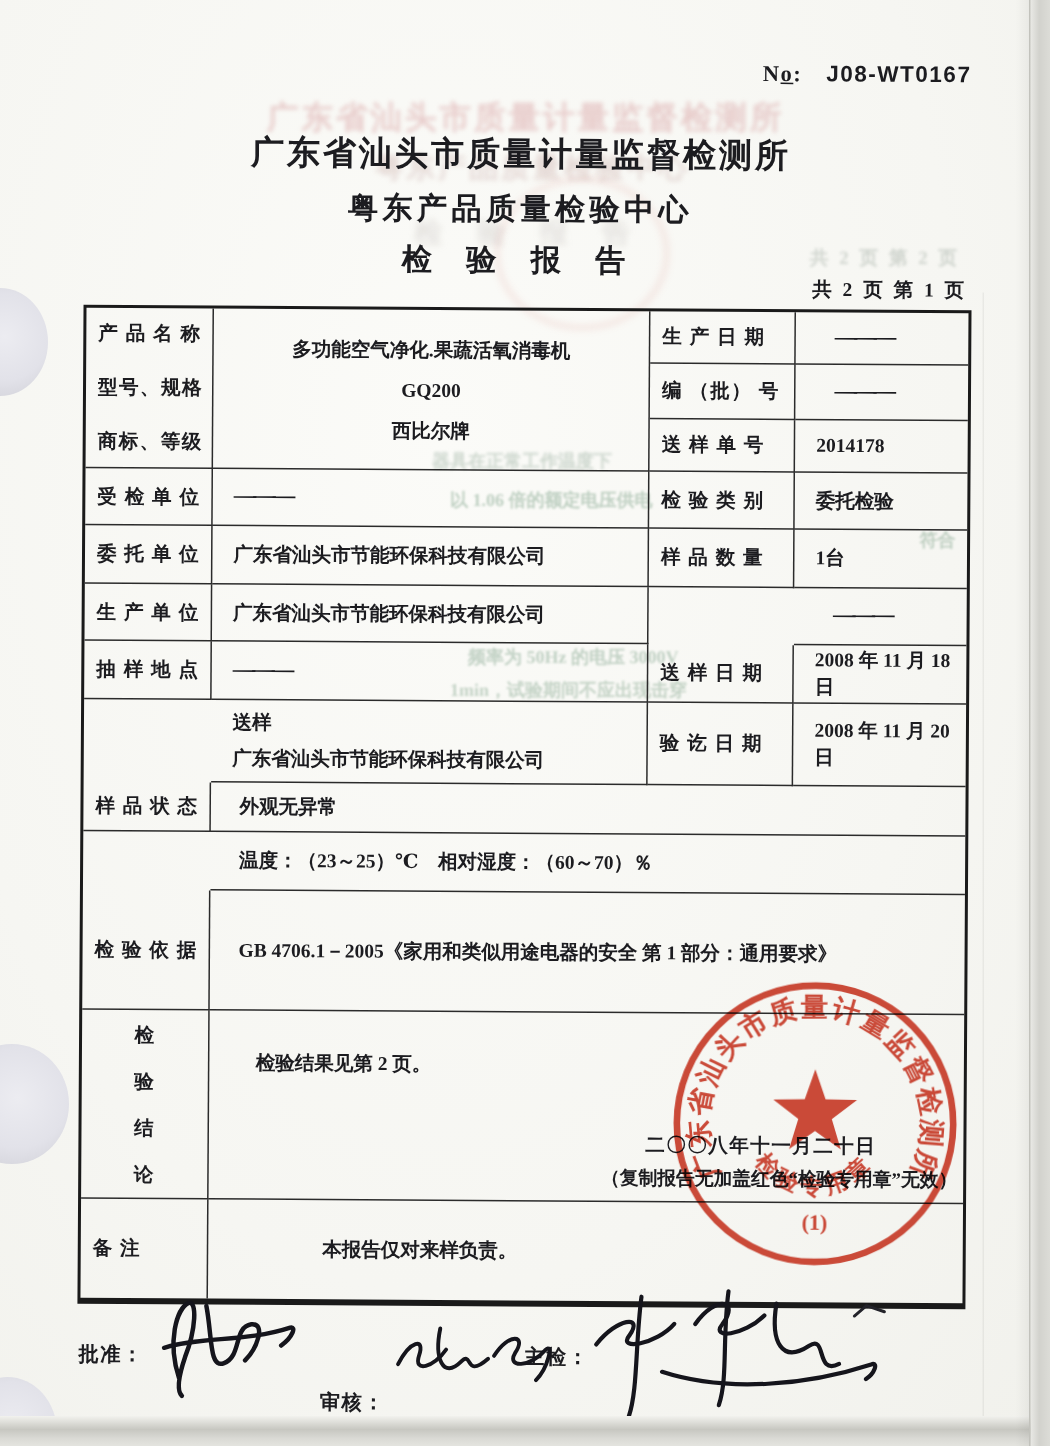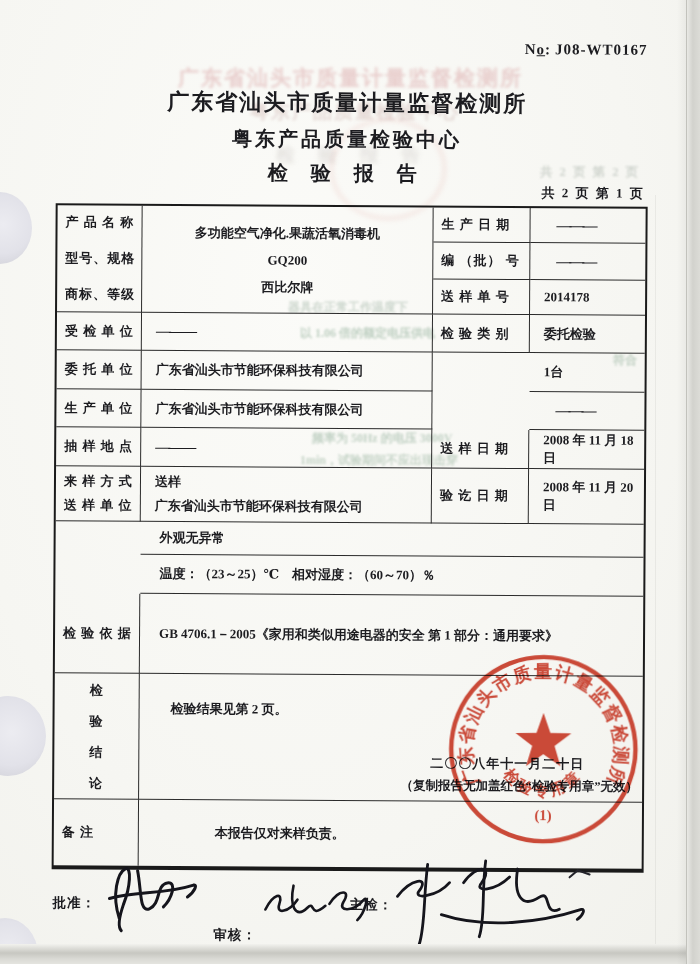--- a/index.html
+++ b/index.html
@@ -4,21 +4,21 @@
 <style>
   html,body{margin:0;padding:0;background:#d8d8d3;}
   .paper{position:relative;width:700px;height:964px;overflow:hidden;
     background:radial-gradient(ellipse at 42% 30%, #fbfbf8 0%, #f6f6f2 60%, #f1f1ec 100%);
     font-family:"Liberation Serif","DejaVu Serif",serif;color:#1c1c20;}
   .tilt{position:absolute;left:0;top:0;width:700px;height:964px;transform:rotate(0.35deg);transform-origin:350px 480px;}
 
   
   .doc-no{position:absolute;top:40px;right:55px;font-size:15px;letter-spacing:1px;font-weight:600;}
   .doc-no .u{text-decoration:underline;}
-  .doc-no .num{margin-left:4px;font-family:Liberation Serif, serif;}
+  .doc-no .num{margin-left:16px;font-family:Liberation Sans, sans-serif;}
   .title1{position:absolute;top:88px;left:0;width:690px;text-align:center;font-size:22px;font-weight:bold;letter-spacing:2px;}
   .title2{position:absolute;top:126px;left:0;width:690px;text-align:center;font-size:20px;font-weight:bold;letter-spacing:3px;}
   .title3{position:absolute;top:160px;left:0;width:690px;text-align:center;font-size:20px;font-weight:bold;letter-spacing:9px;}
   .pageinfo{position:absolute;top:183px;right:57px;font-size:13px;font-weight:600;letter-spacing:2px;}
 
   
   .rtable{position:absolute;left:54px;top:205px;width:588px;display:grid;
     grid-template-columns:85px 291px 97px 115px;
     grid-template-rows:35px 37px 35px 38px 39px 38px 39px 55px 33px 39px 80px 126px 66px;
     border:2.5px solid #1a1a1a;border-bottom-width:4px;box-sizing:content-box;}
@@ -117,38 +117,38 @@
       <div class="cell lbl" style="grid-area:3/3/4/4">送 样 单 号</div>
       <div class="cell val nbr" style="grid-area:3/4/4/5">2014178</div>
 
       <div class="cell lbl" style="grid-area:4/1/5/2">受 检 单 位</div>
       <div class="cell val dash" style="grid-area:4/2/5/3">———</div>
       <div class="cell lbl" style="grid-area:4/3/5/4">检 验 类 别</div>
       <div class="cell lbl" style="grid-area:5/1/6/2">委 托 单 位</div>
 
       <div class="cell val nbr" style="grid-area:4/4/5/5">委托检验</div>
       <div class="cell val" style="grid-area:5/2/6/3">广东省汕头市节能环保科技有限公司</div>
+      <div class="cell lbl" style="grid-area:5/3/6/4">样 品 数 量</div>
       <div class="cell val nbr" style="grid-area:5/4/6/5">1台</div>
 
       <div class="cell lbl" style="grid-area:6/1/7/2">生 产 单 位</div>
       <div class="cell val" style="grid-area:6/2/7/3">广东省汕头市节能环保科技有限公司</div>
       <div class="cell val dash pad26 nbr" style="grid-area:6/4/7/5">———</div>
 
       <div class="cell lbl" style="grid-area:7/1/8/2">抽 样 地 点</div>
       <div class="cell val dash" style="grid-area:7/2/8/3">———</div>
       <div class="cell lbl" style="grid-area:7/3/8/4">送 样 日 期</div>
       <div class="cell val nbr" style="grid-area:7/4/8/5">2008 年 11 月 18 日</div>
 
-      <div class="cell lbl ml" style="grid-area:8/1/9/2;line-height:24px">来 样 方 式
-送 样 单 位</div>
       <div class="cell val ml" style="grid-area:8/2/9/3;line-height:24px">送样
 广东省汕头市节能环保科技有限公司</div>
       <div class="cell lbl" style="grid-area:8/3/9/4">验 讫 日 期</div>
       <div class="cell val nbr" style="grid-area:8/4/9/5">2008 年 11 月 20 日</div>
 
+      <div class="cell lbl" style="grid-area:9/1/10/2">样 品 状 态</div>
       <div class="cell val pad19 nbr" style="grid-area:9/2/10/5">外观无异常</div>
 
       <div class="cell val pad19 nbr" style="grid-area:10/2/11/5">温度：（23～25）℃　相对湿度：（60～70）％</div>
 
       <div class="cell lbl" style="grid-area:11/1/12/2">检 验 依 据</div>
       <div class="cell val pad19 nbr" style="grid-area:11/2/12/5">GB 4706.1－2005《家用和类似用途电器的安全 第 1 部分：通用要求》</div>
 
       <div class="cell lbl ml vlabel" style="grid-area:12/1/13/2">检
 验
 结

